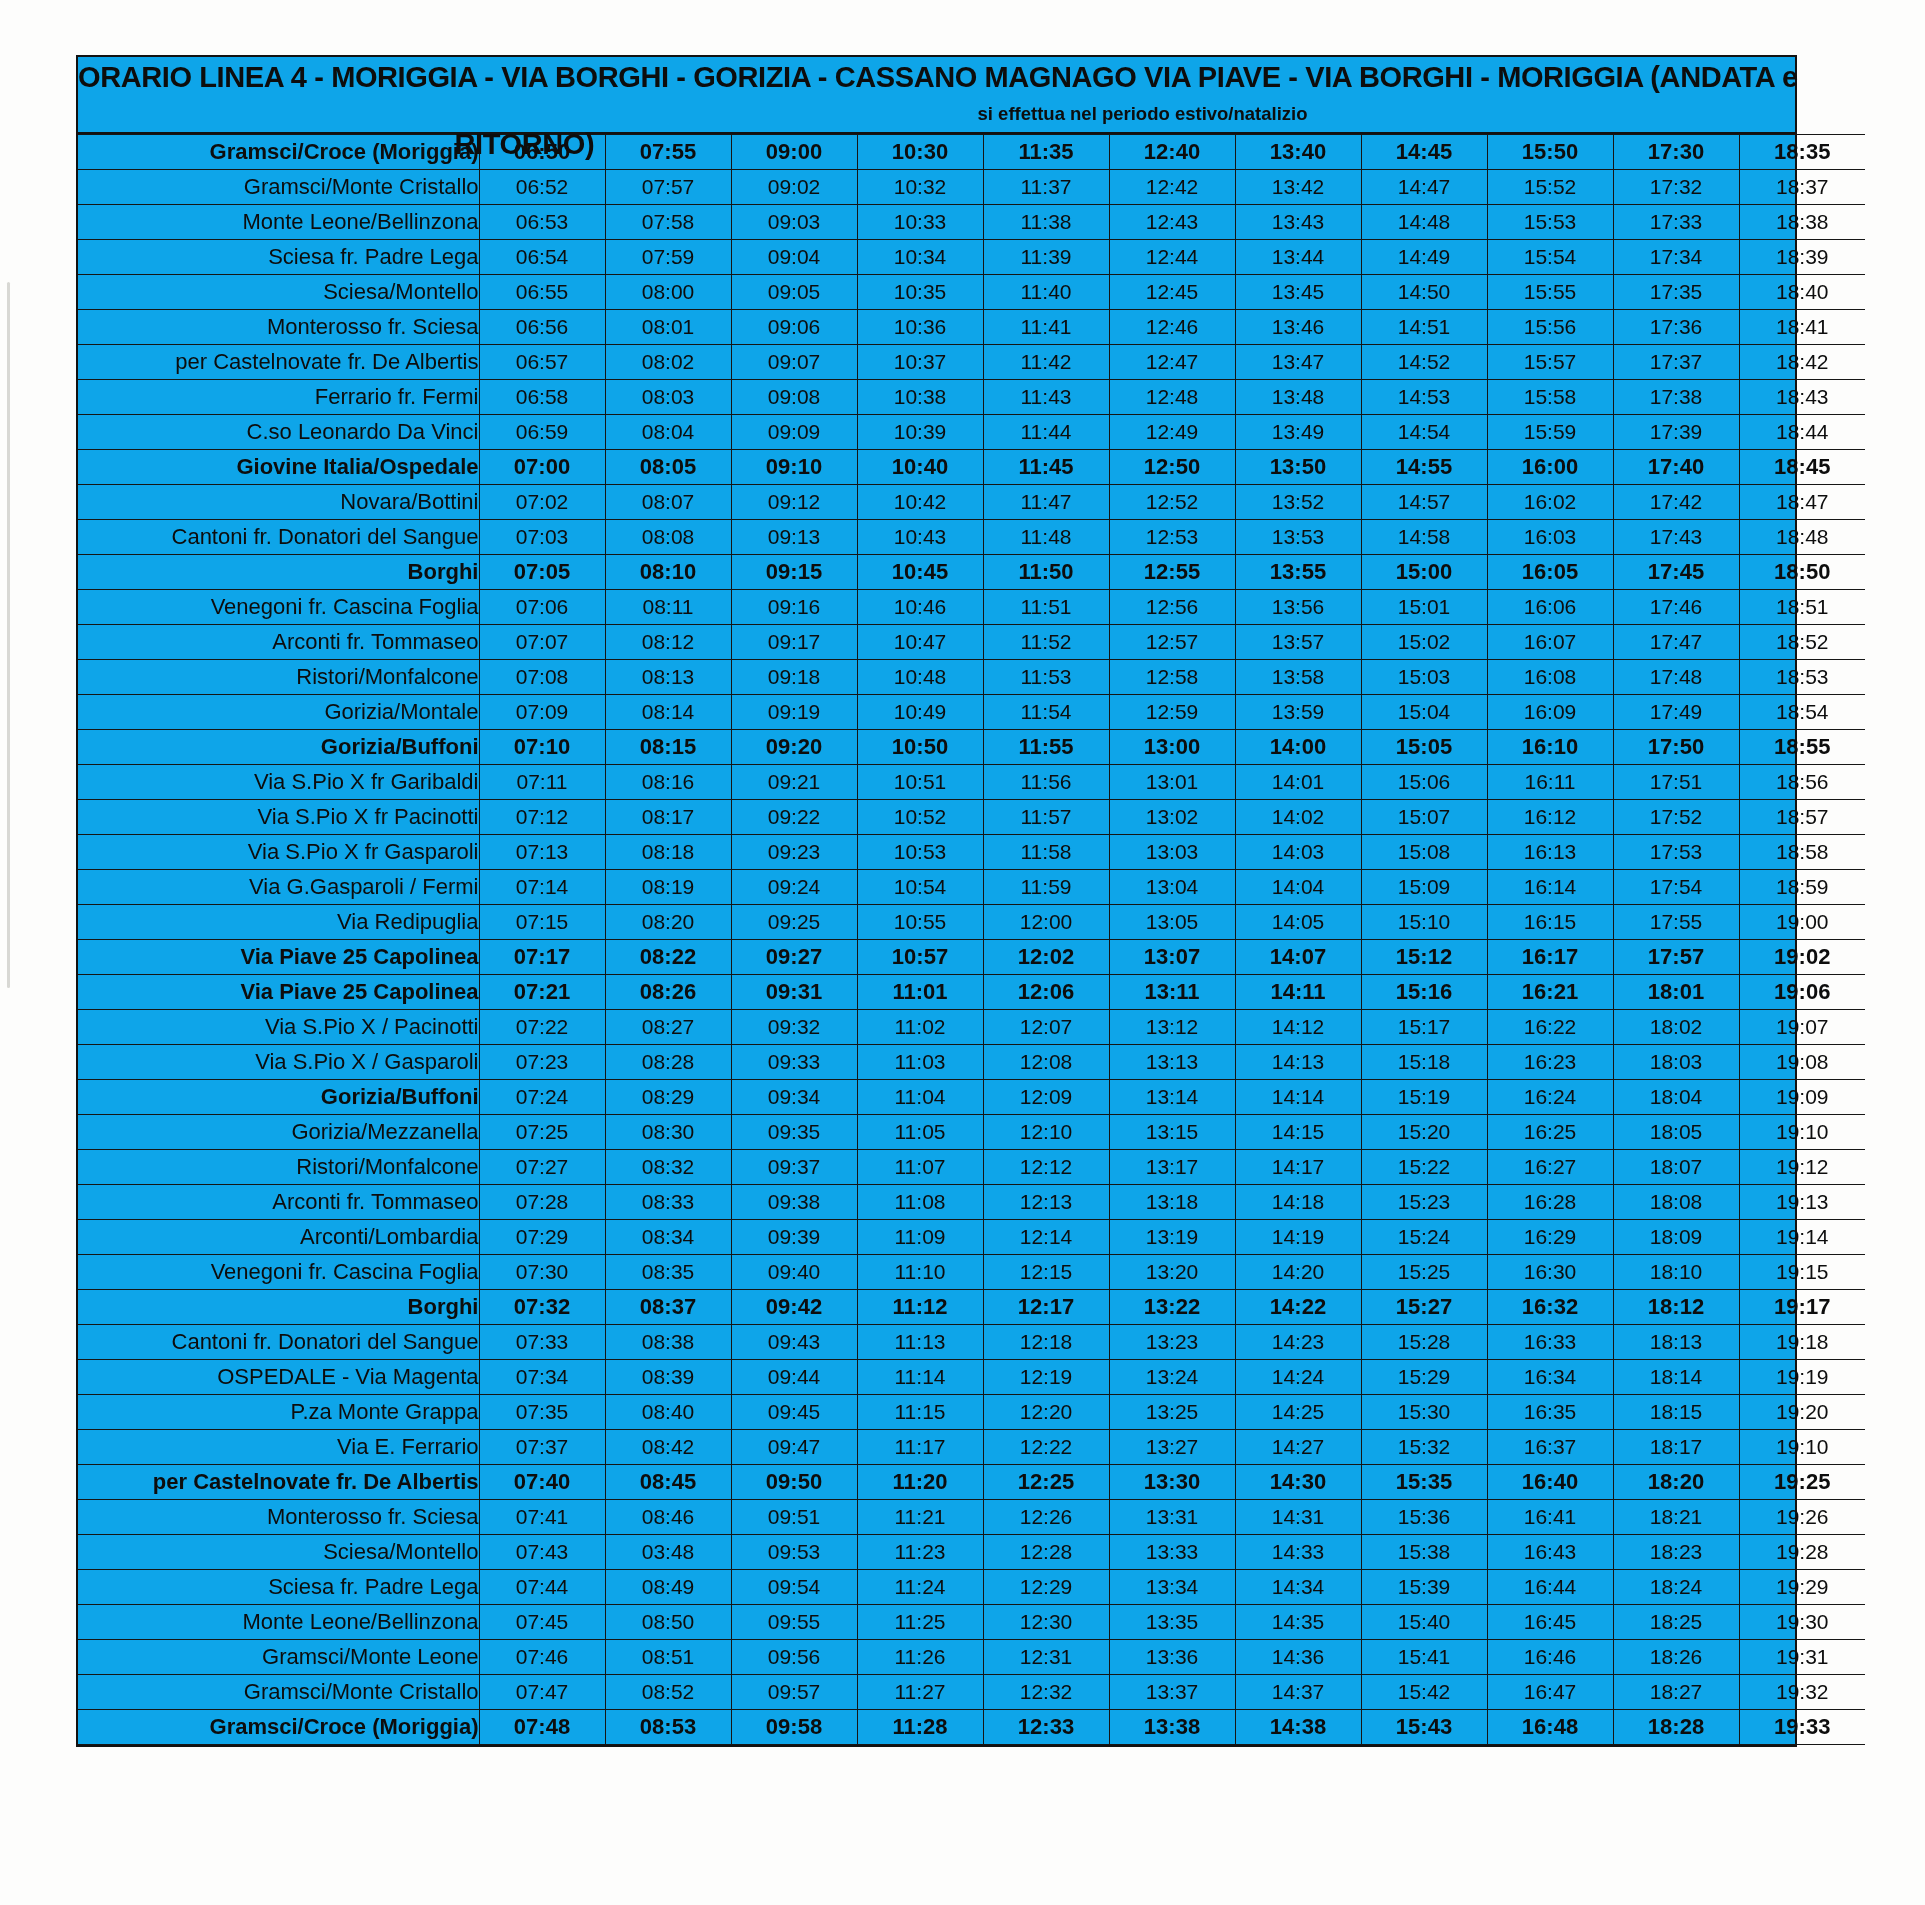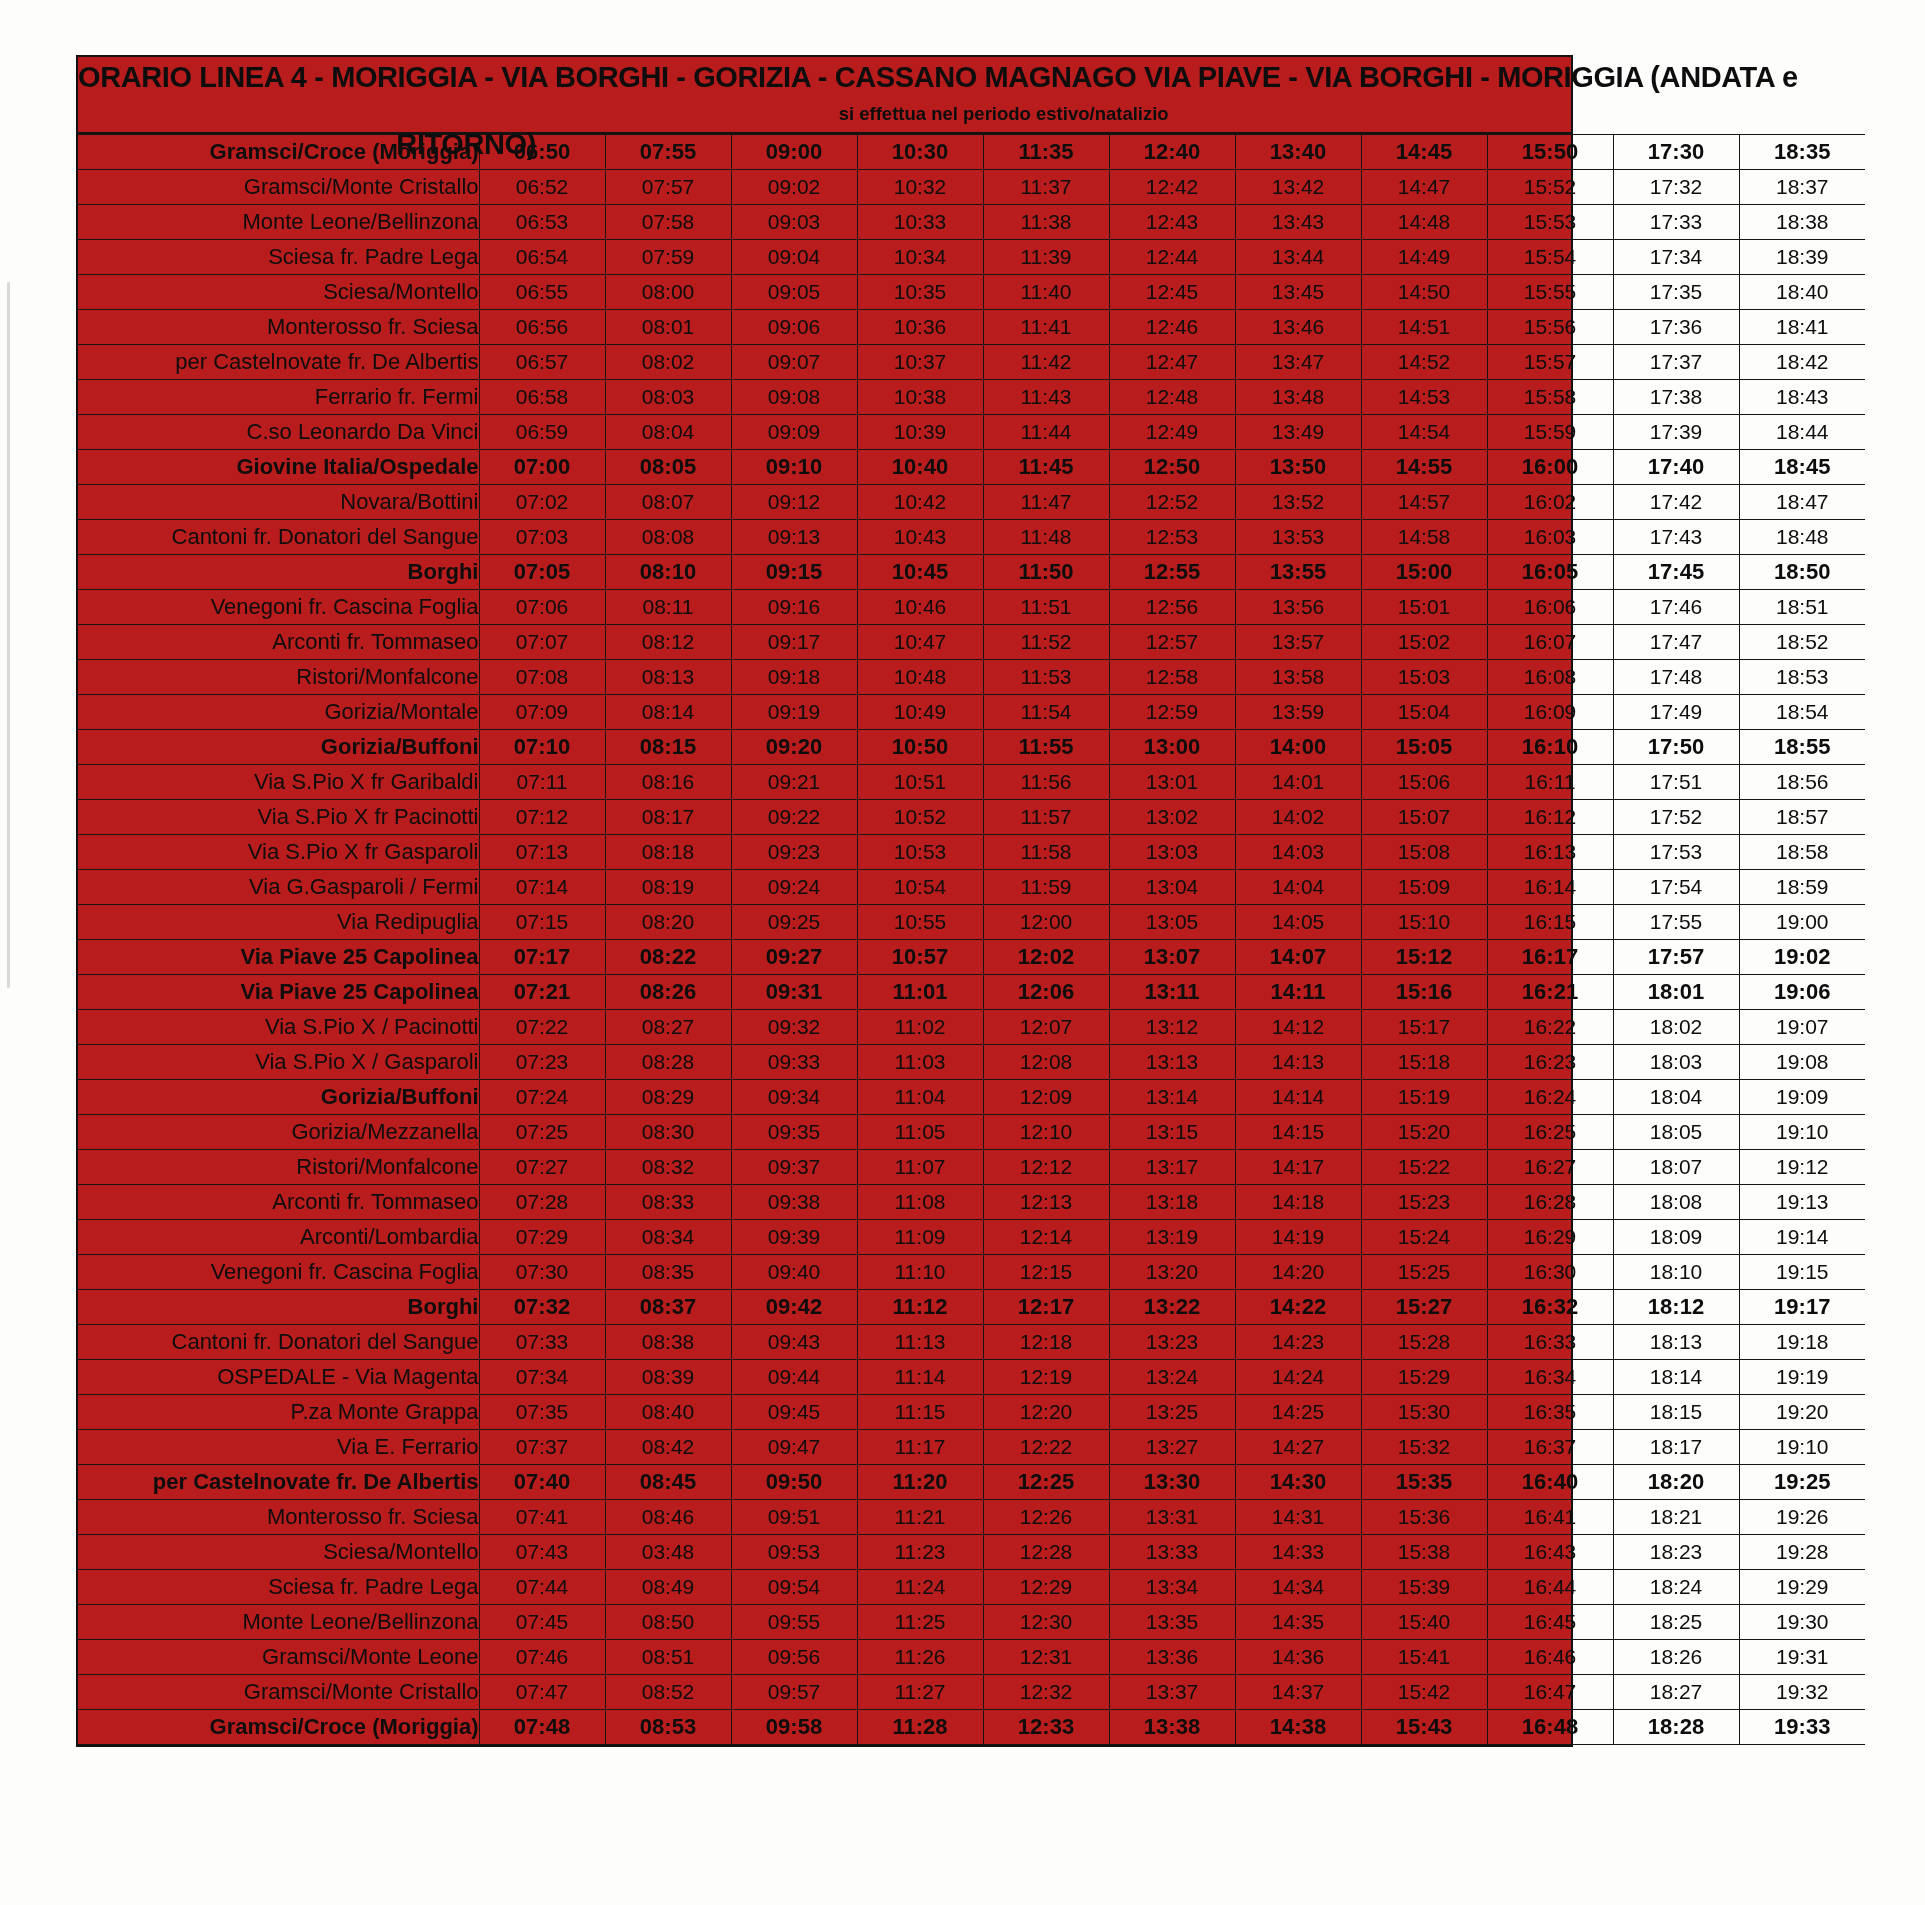--- a/index.html
+++ b/index.html
@@ -22,23 +22,23 @@
     top: 282px;
     width: 2.6px;
     height: 706px;
     background: #d8d8d4;
     border-radius: 1.8px;
   }
   .frame {
     position: absolute;
     left: 76px;
     top: 55px;
-    width: 1497px;
+    width: 1721px;
     border: 2.6px solid #121212;
-    background: #b91c1c;
+    background: #0ea5e9;
     box-sizing: border-box;
   }
   .title-block {
     border-bottom: 2.6px solid #121212;
     padding: 3.5px 0 1.8px 0;
   }
   .title-line1 {
     text-align: center;
     font-size: 29px;
     font-weight: 700;

